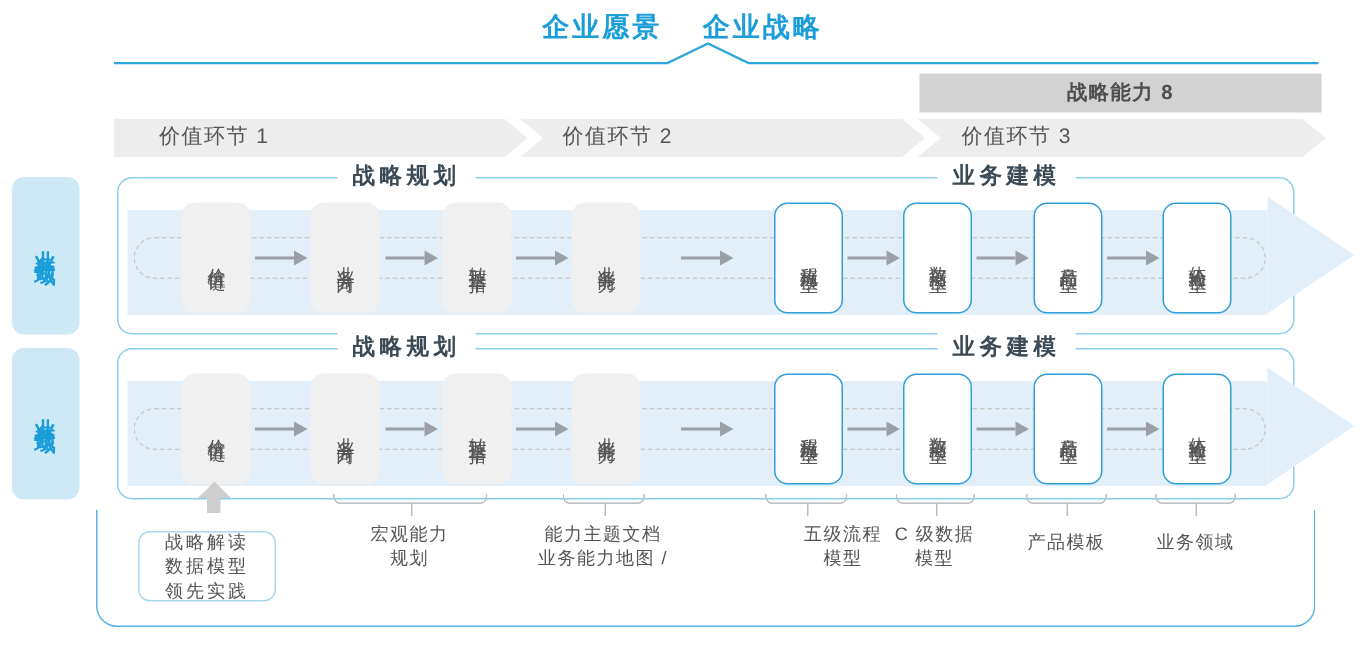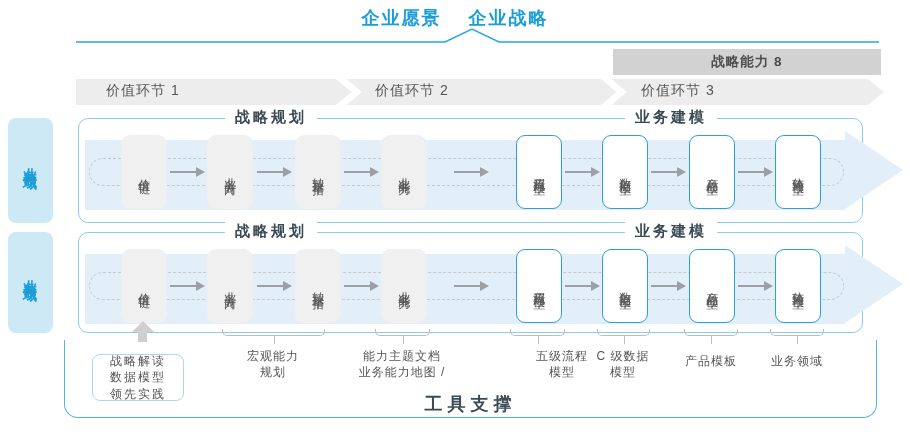--- a/index.html
+++ b/index.html
@@ -151,21 +151,20 @@
     <div class="pbox blue" style="left:437px">流程模型</div>
     <div class="conn" style="left:486px"></div>
     <div class="pbox blue" style="left:523px">数据模型</div>
     <div class="conn" style="left:572px"></div>
     <div class="pbox blue" style="left:610px">产品模型</div>
     <div class="conn" style="left:659px"></div>
     <div class="pbox blue" style="left:696px">体验模型</div>
   </div>
 
   <div class="tool-box"></div>
-  <div class="tool-label">工具支撑</div>
 
   <div class="up-arrow-head"></div>
   <div class="up-arrow-shaft"></div>
   <div class="practice-box">
     <div>战略解读</div>
     <div>数据模型</div>
     <div>领先实践</div>
   </div>
 
   <div class="brace" style="left:222px;width:103px">

